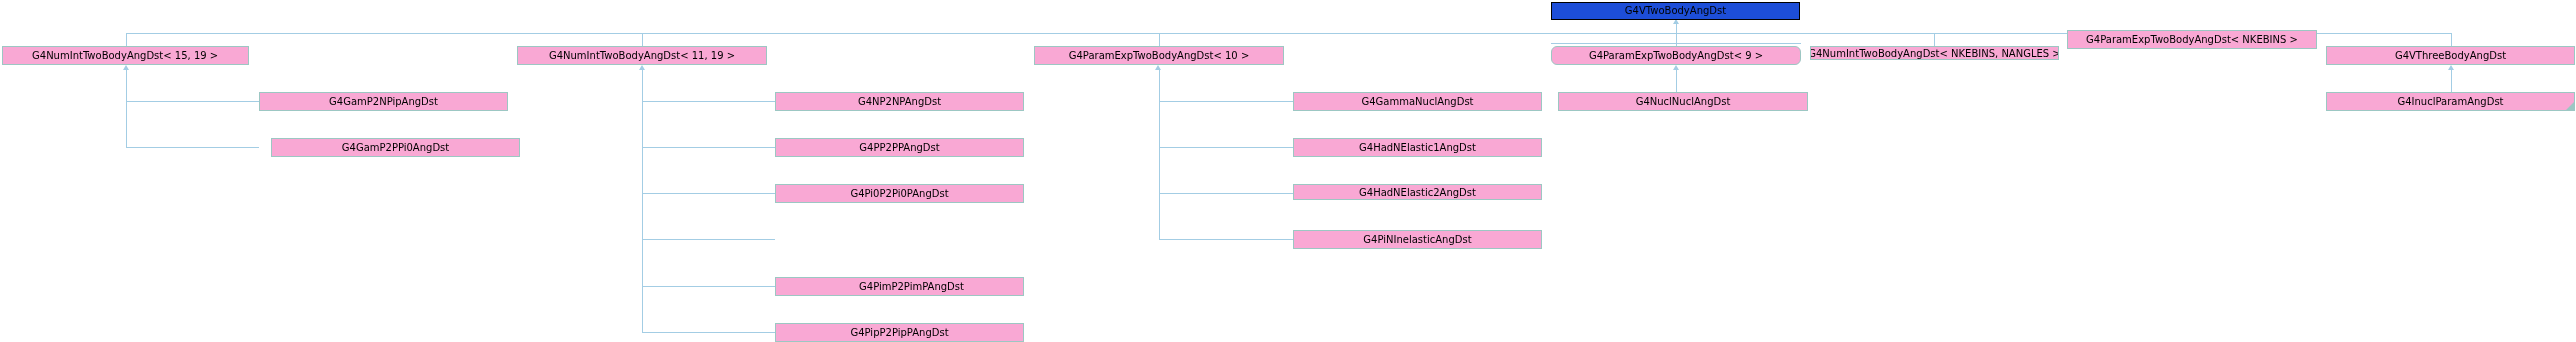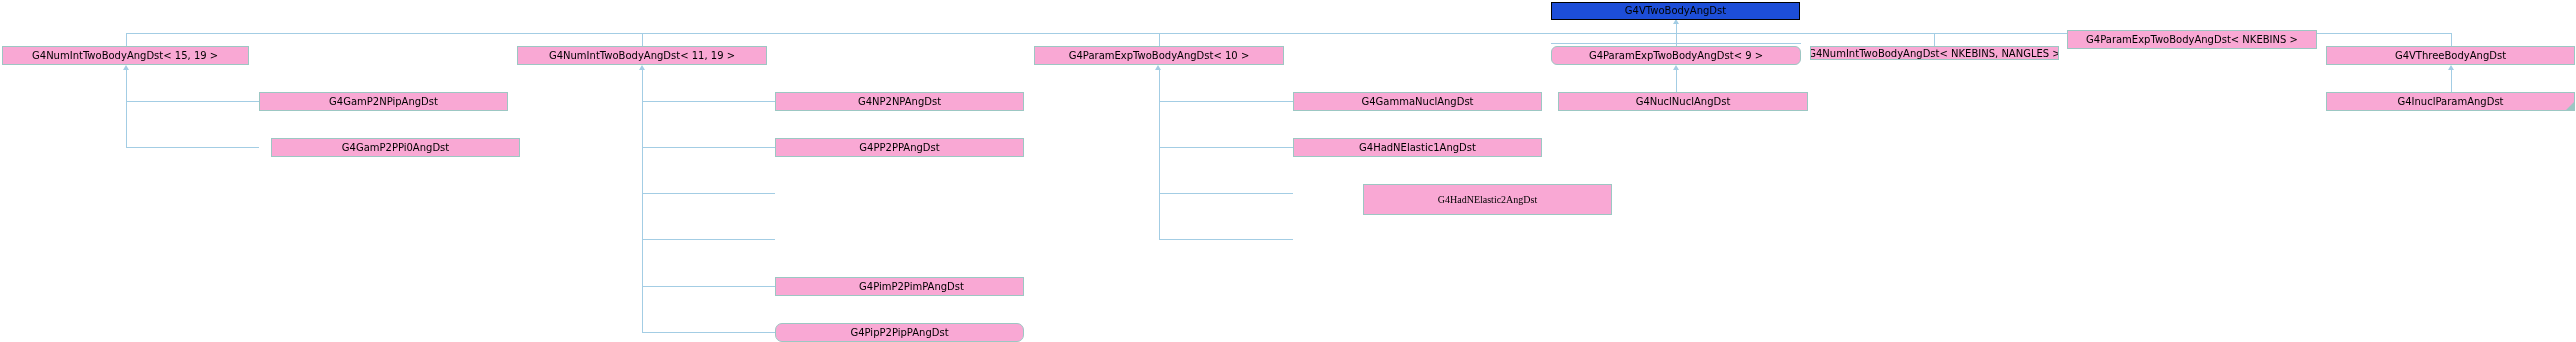--- a/index.html
+++ b/index.html
@@ -91,26 +91,28 @@
   <div class="node" style="left:1551px;top:46px;width:250px;height:19px;border-radius:6px;">G4ParamExpTwoBodyAngDst&lt; 9 &gt;</div>
   <div class="node" style="left:1810px;top:46px;width:249px;height:14px;">G4NumIntTwoBodyAngDst&lt; NKEBINS, NANGLES &gt;</div>
   <div class="node" style="left:2067px;top:30px;width:250px;height:19px;">G4ParamExpTwoBodyAngDst&lt; NKEBINS &gt;</div>
   <div class="node" style="left:2326px;top:46px;width:249px;height:19px;">G4VThreeBodyAngDst</div>
 
   <div class="node" style="left:259px;top:92px;width:249px;height:19px;">G4GamP2NPipAngDst</div>
   <div class="node" style="left:259px;top:138px;width:249px;height:19px;margin-left:12px;">G4GamP2PPi0AngDst</div>
 
   <div class="node" style="left:775px;top:92px;width:249px;height:19px;">G4NP2NPAngDst</div>
   <div class="node" style="left:775px;top:138px;width:249px;height:19px;">G4PP2PPAngDst</div>
+  <div class="node" style="left:775px;top:184px;width:249px;height:19px;">G4Pi0P2Pi0PAngDst</div>
   <div class="node" style="left:775px;top:277px;width:249px;height:19px;padding-left:24px;">G4PimP2PimPAngDst</div>
-  <div class="node" style="left:775px;top:323px;width:249px;height:19px;border-radius:7px;">G4PipP2PipPAngDst</div>
+  <div class="node" style="left:775px;top:323px;width:249px;height:19px;">G4PipP2PipPAngDst</div>
 
   <div class="node" style="left:1293px;top:92px;width:249px;height:19px;">G4GammaNuclAngDst</div>
   <div class="node" style="left:1293px;top:138px;width:249px;height:19px;">G4HadNElastic1AngDst</div>
-  <div class="node" style="left:1363px;top:184px;width:249px;height:31px;font-family:Liberation Serif, serif;">G4HadNElastic2AngDst</div>
+  <div class="node" style="left:1293px;top:184px;width:249px;height:16px;">G4HadNElastic2AngDst</div>
+  <div class="node" style="left:1293px;top:230px;width:249px;height:19px;">G4PiNInelasticAngDst</div>
 
   <div class="node" style="left:1558px;top:92px;width:250px;height:19px;">G4NuclNuclAngDst</div>
 
   <div class="node" style="left:2326px;top:92px;width:249px;height:19px;">
     <span>G4InuclParamAngDst</span>
     <span class="fold"></span>
   </div>
 
 </div>
 

